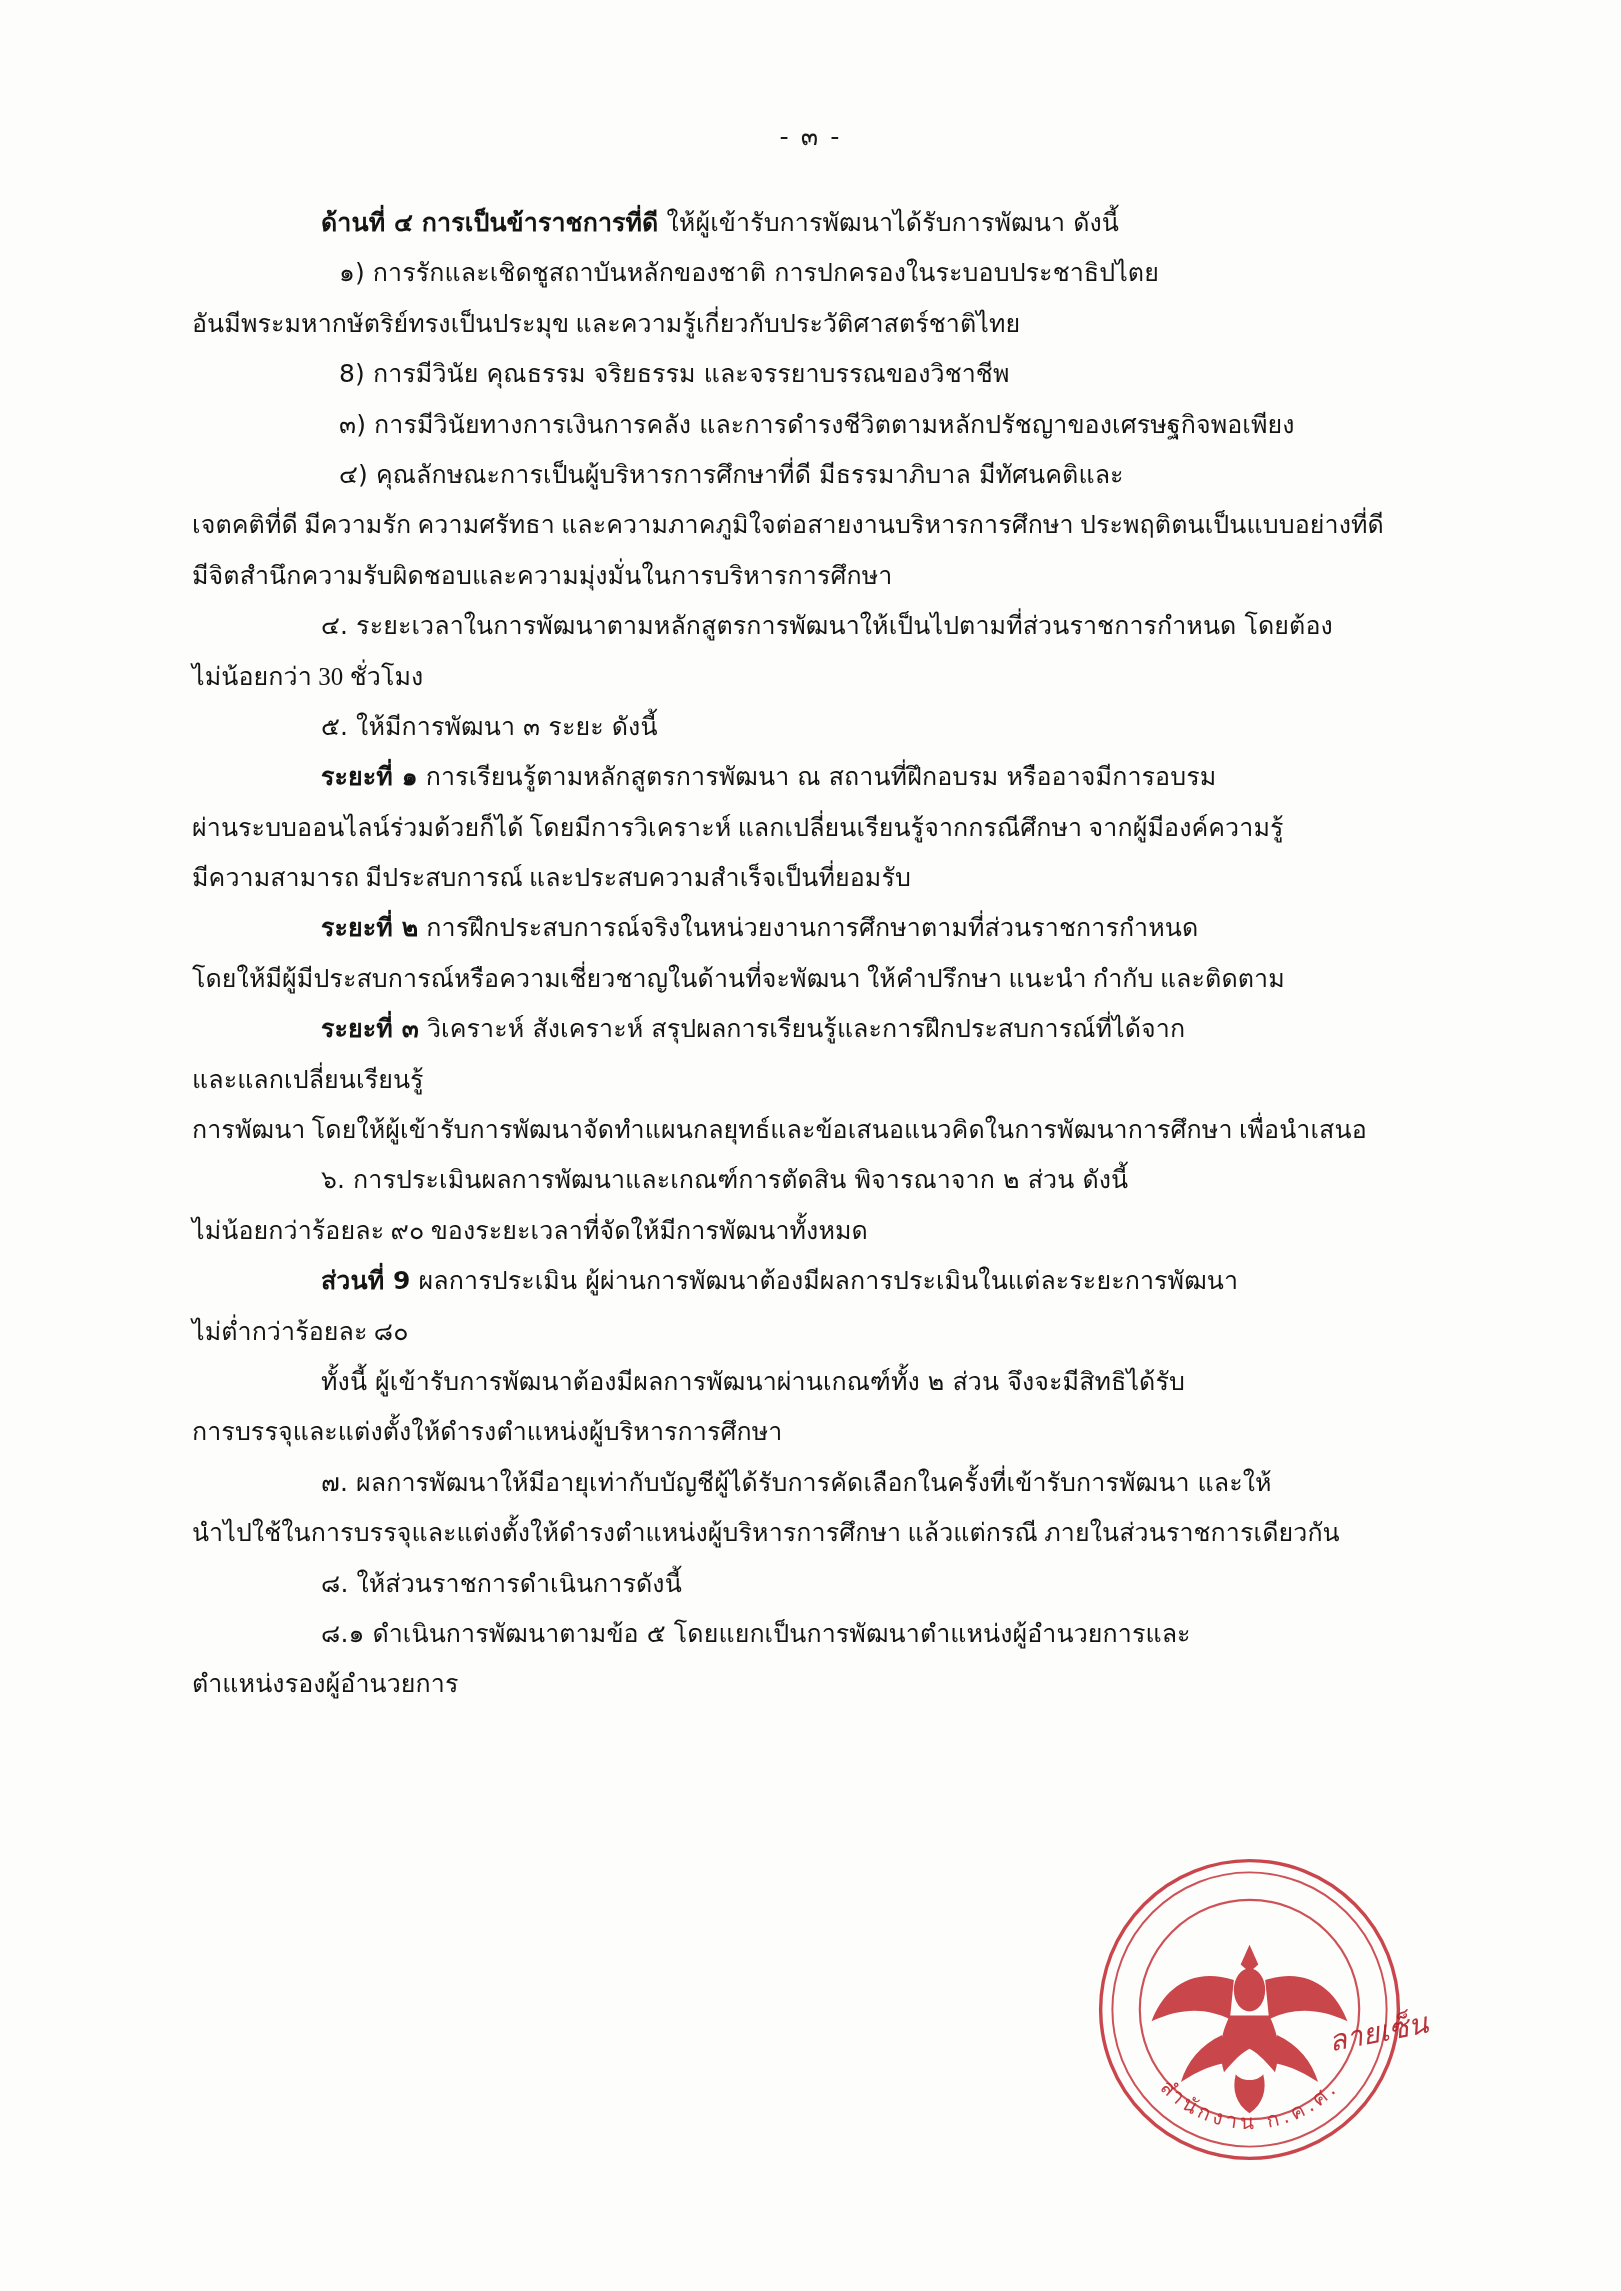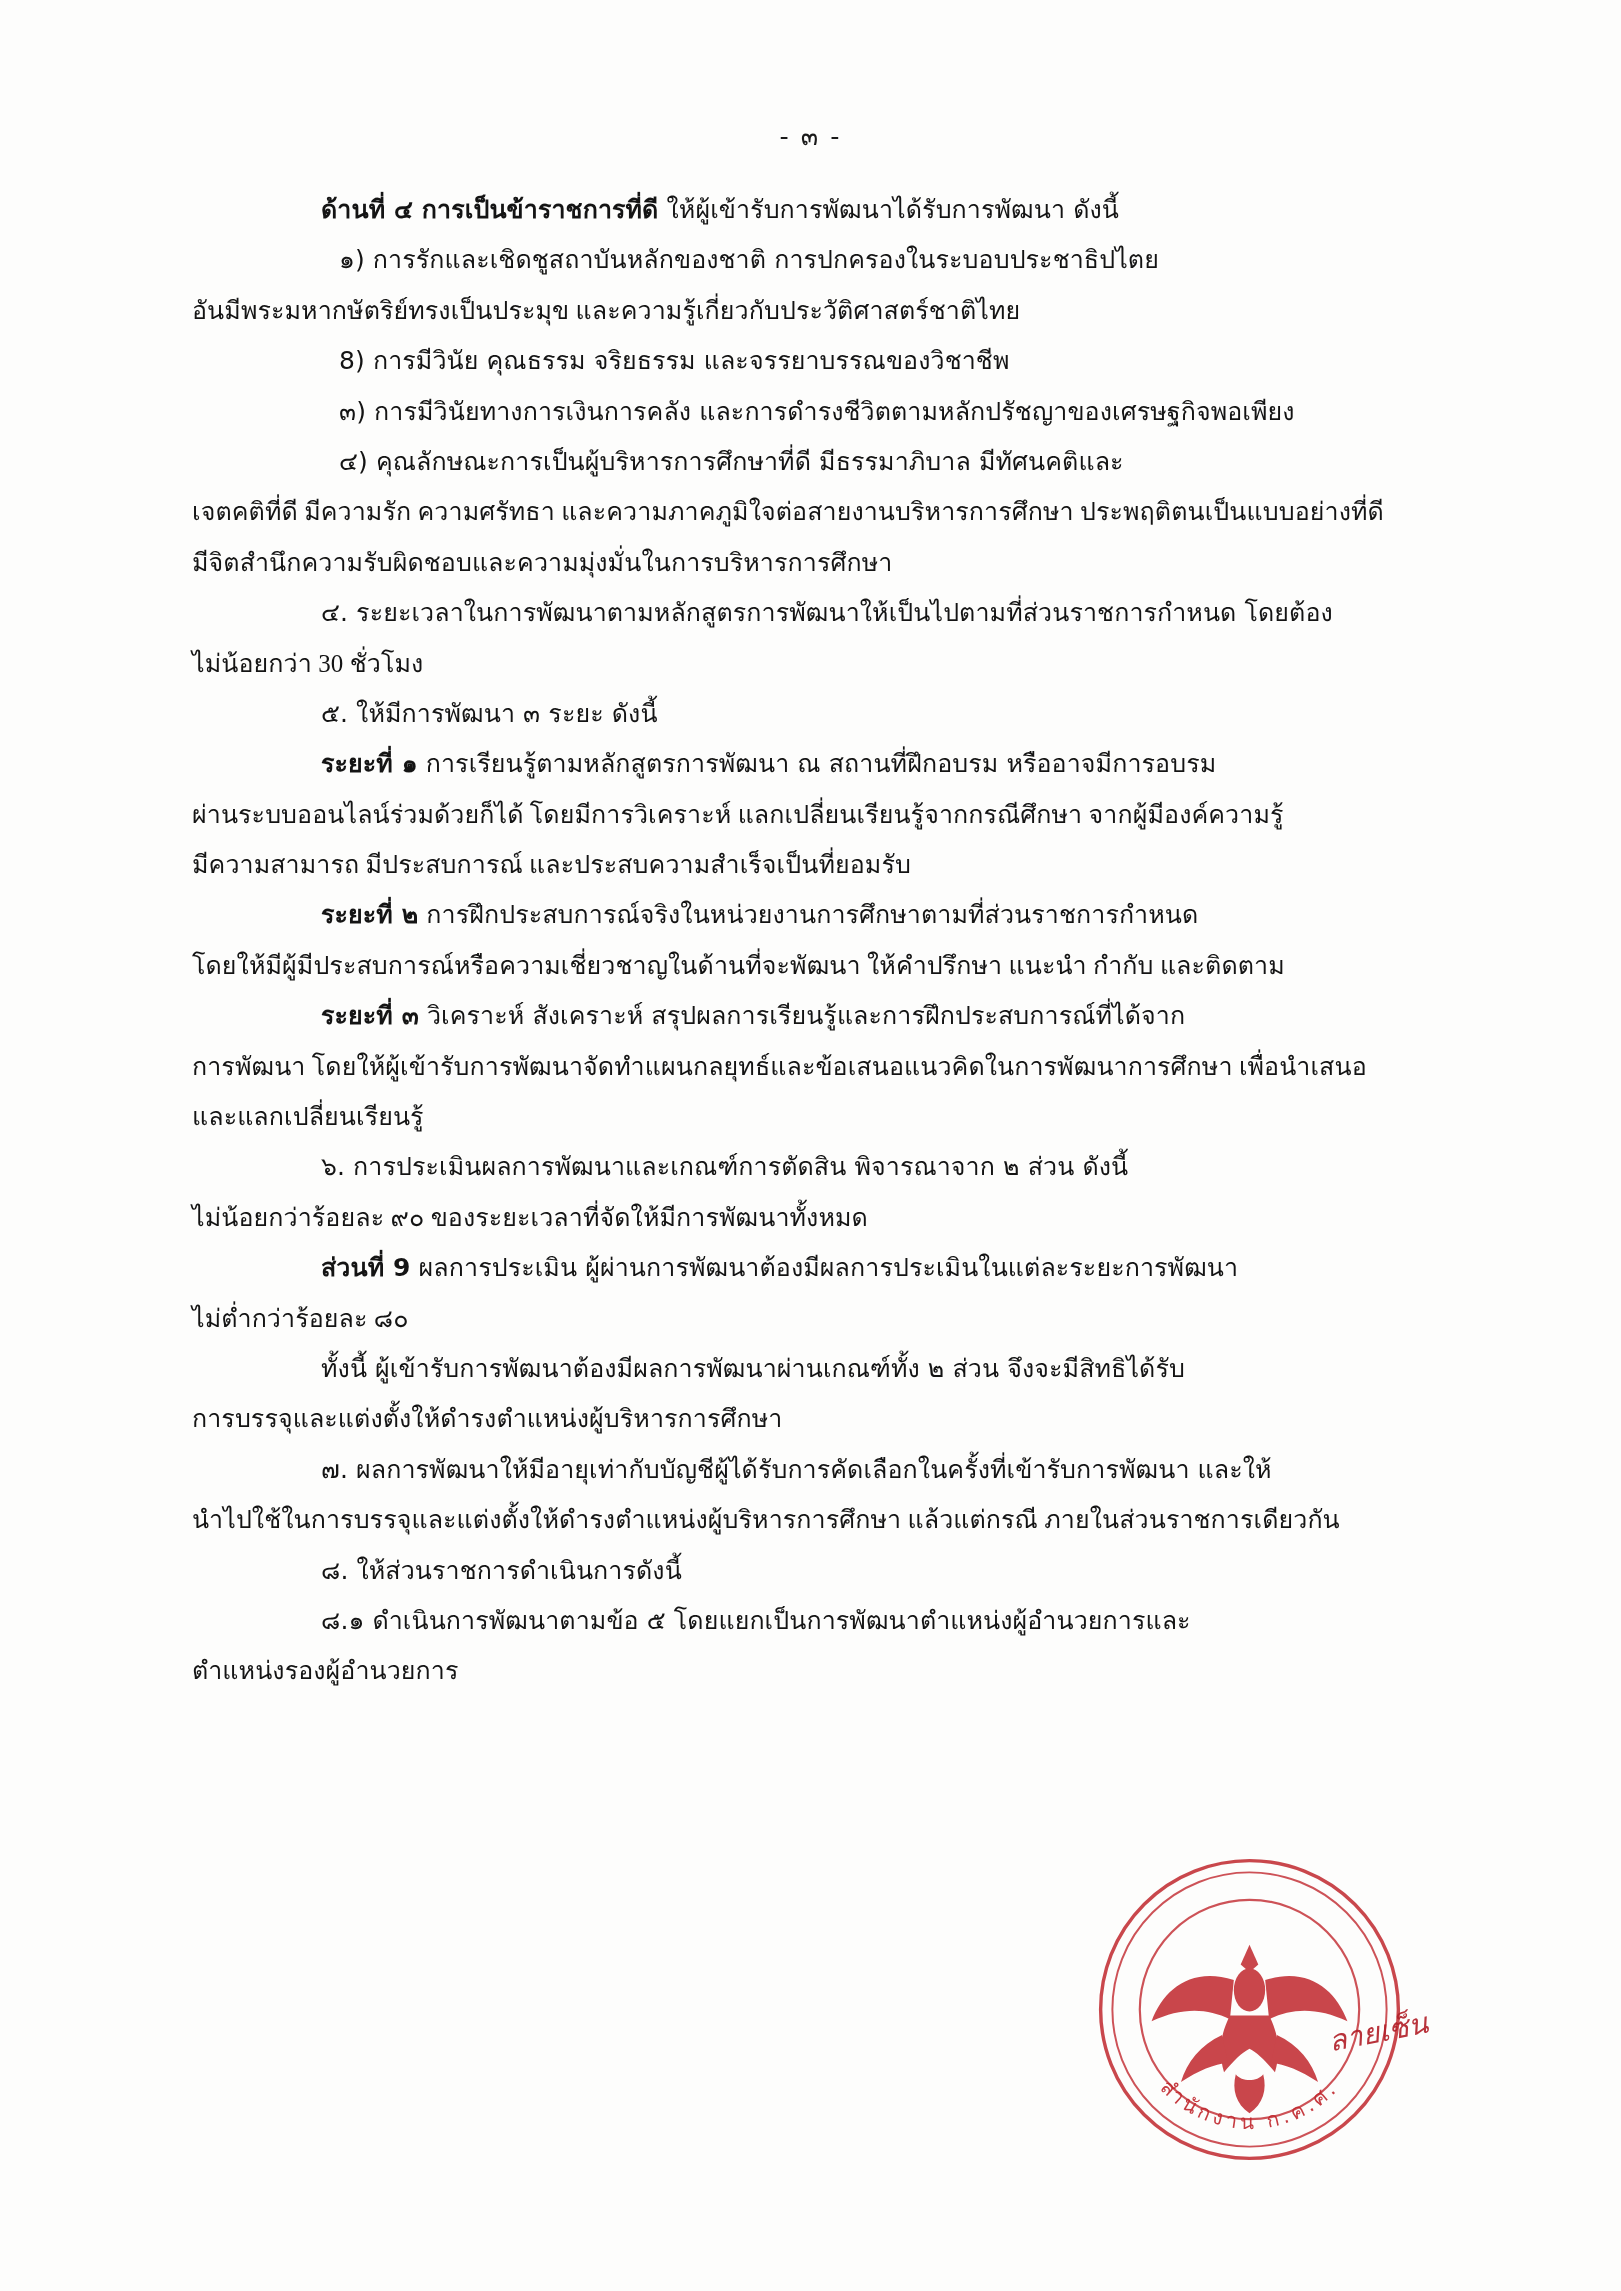--- a/index.html
+++ b/index.html
@@ -25,21 +25,21 @@
     top: 116px;
     left: 0;
     width: 100%;
     text-align: center;
     font-size: 25.5px;
     letter-spacing: 2px;
     color: #1a1a1a;
   }
   .content {
     position: absolute;
-    top: 188px;
+    top: 201px;
     left: 192px;
     width: 1245px;
   }
   p.para {
     margin: 0 0 5.9px 0;
     font-size: 25px;
     line-height: 1.78;
     text-align: left;
     color: #141414;
     letter-spacing: 0.1px;
@@ -89,22 +89,22 @@
     <p class="para noindent"><span>มีจิตสำนึกความรับผิดชอบและความมุ่งมั่นในการบริหารการศึกษา</span></p>
     <p class="para indent-2"><span>๔. ระยะเวลาในการพัฒนาตามหลักสูตรการพัฒนาให้เป็นไปตามที่ส่วนราชการกำหนด โดยต้อง</span></p>
     <p class="para noindent"><span>ไม่น้อยกว่า 30 ชั่วโมง</span></p>
     <p class="para indent-2"><span>๕. ให้มีการพัฒนา ๓ ระยะ ดังนี้</span></p>
     <p class="para indent-2"><b class="hd">ระยะที่ ๑</b><span> การเรียนรู้ตามหลักสูตรการพัฒนา ณ สถานที่ฝึกอบรม หรืออาจมีการอบรม</span></p>
     <p class="para noindent"><span>ผ่านระบบออนไลน์ร่วมด้วยก็ได้ โดยมีการวิเคราะห์ แลกเปลี่ยนเรียนรู้จากกรณีศึกษา จากผู้มีองค์ความรู้</span></p>
     <p class="para noindent"><span>มีความสามารถ มีประสบการณ์ และประสบความสำเร็จเป็นที่ยอมรับ</span></p>
     <p class="para indent-2"><b class="hd">ระยะที่ ๒</b><span> การฝึกประสบการณ์จริงในหน่วยงานการศึกษาตามที่ส่วนราชการกำหนด</span></p>
     <p class="para noindent"><span>โดยให้มีผู้มีประสบการณ์หรือความเชี่ยวชาญในด้านที่จะพัฒนา ให้คำปรึกษา แนะนำ กำกับ และติดตาม</span></p>
     <p class="para indent-2"><b class="hd">ระยะที่ ๓</b><span> วิเคราะห์ สังเคราะห์ สรุปผลการเรียนรู้และการฝึกประสบการณ์ที่ได้จาก</span></p>
+    <p class="para noindent"><span>และแลกเปลี่ยนเรียนรู้</span></p>
     <p class="para noindent"><span>การพัฒนา โดยให้ผู้เข้ารับการพัฒนาจัดทำแผนกลยุทธ์และข้อเสนอแนวคิดในการพัฒนาการศึกษา เพื่อนำเสนอ</span></p>
-    <p class="para noindent"><span>และแลกเปลี่ยนเรียนรู้</span></p>
     <p class="para indent-2"><span>๖. การประเมินผลการพัฒนาและเกณฑ์การตัดสิน พิจารณาจาก ๒ ส่วน ดังนี้</span></p>
     <p class="para noindent"><span>ไม่น้อยกว่าร้อยละ ๙๐ ของระยะเวลาที่จัดให้มีการพัฒนาทั้งหมด</span></p>
     <p class="para indent-2"><b class="hd">ส่วนที่ 9</b><span> ผลการประเมิน ผู้ผ่านการพัฒนาต้องมีผลการประเมินในแต่ละระยะการพัฒนา</span></p>
     <p class="para noindent"><span>ไม่ต่ำกว่าร้อยละ ๘๐</span></p>
     <p class="para indent-2"><span>ทั้งนี้ ผู้เข้ารับการพัฒนาต้องมีผลการพัฒนาผ่านเกณฑ์ทั้ง ๒ ส่วน จึงจะมีสิทธิได้รับ</span></p>
     <p class="para noindent"><span>การบรรจุและแต่งตั้งให้ดำรงตำแหน่งผู้บริหารการศึกษา</span></p>
     <p class="para indent-2"><span>๗. ผลการพัฒนาให้มีอายุเท่ากับบัญชีผู้ได้รับการคัดเลือกในครั้งที่เข้ารับการพัฒนา และให้</span></p>
     <p class="para noindent"><span>นำไปใช้ในการบรรจุและแต่งตั้งให้ดำรงตำแหน่งผู้บริหารการศึกษา แล้วแต่กรณี ภายในส่วนราชการเดียวกัน</span></p>
     <p class="para indent-2"><span>๘. ให้ส่วนราชการดำเนินการดังนี้</span></p>
     <p class="para indent-2"><span>๘.๑ ดำเนินการพัฒนาตามข้อ ๕ โดยแยกเป็นการพัฒนาตำแหน่งผู้อำนวยการและ</span></p>

